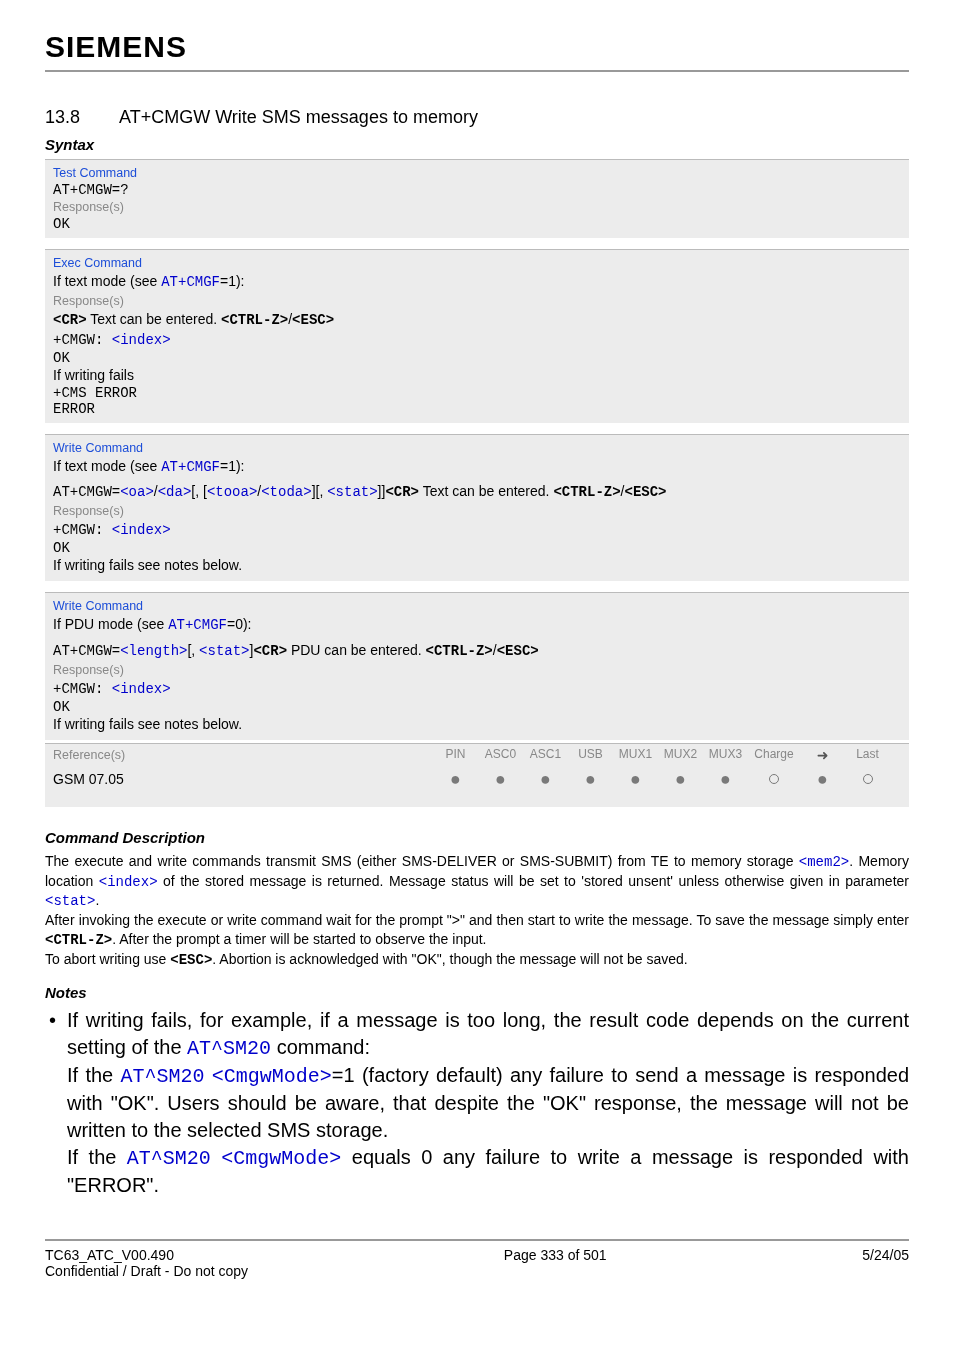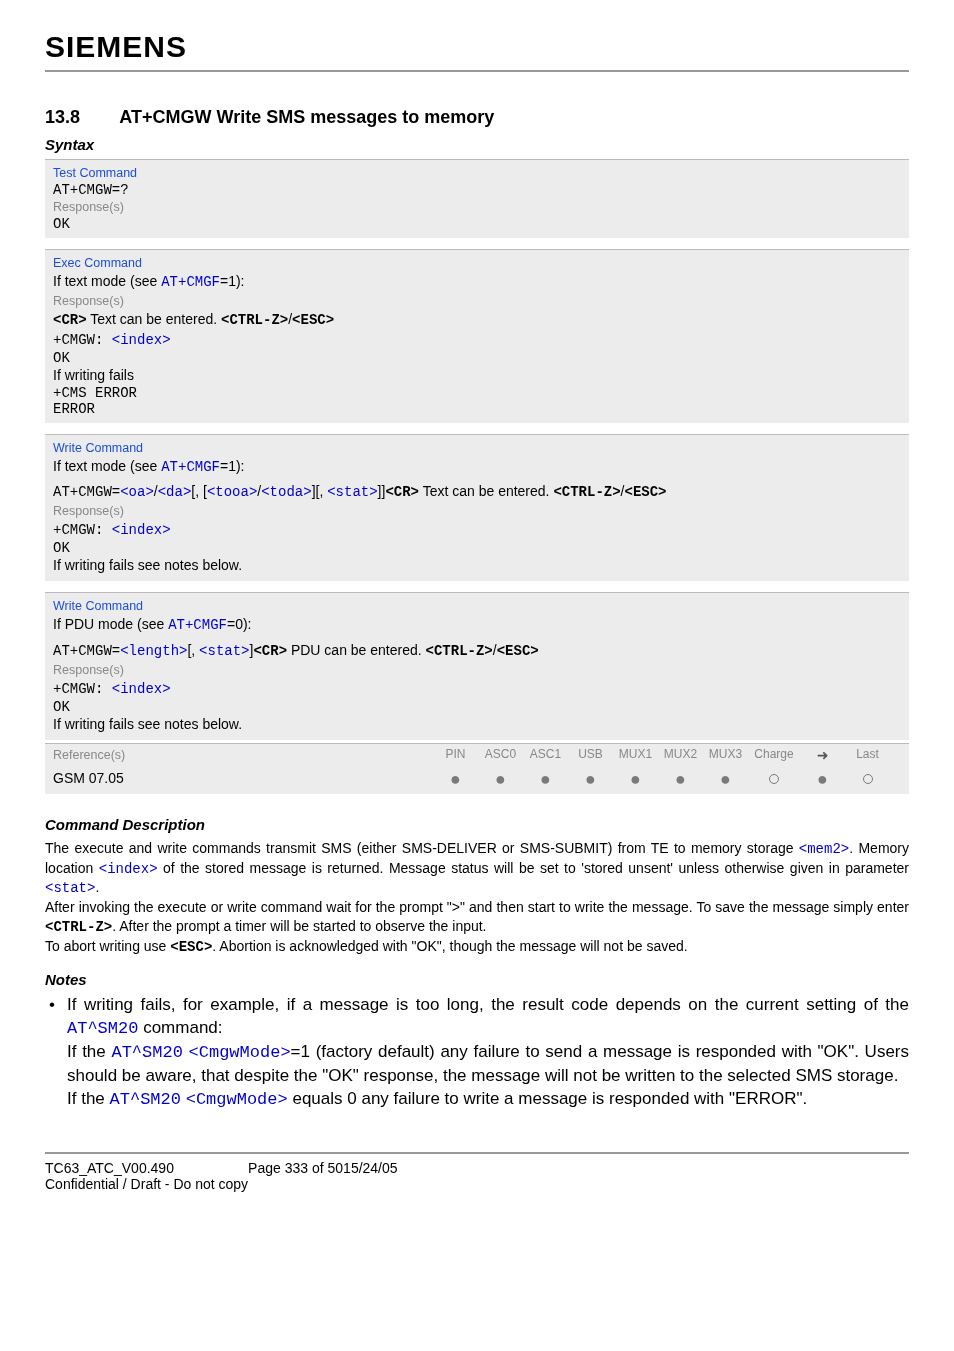--- a/index.html
+++ b/index.html
@@ -16,21 +16,21 @@
     display: flex;
     justify-content: space-between;
     align-items: flex-start;
     border-bottom: 2px solid #999;
     padding-bottom: 6px;
     margin-bottom: 35px;
   }
   .header-left .doc-title { font-weight: bold; font-size: 15px; }
   .header-left .section-ref { font-weight: bold; font-size: 14px; }
   .logo { font-family: Arial, sans-serif; font-weight: 900; font-size: 30px; letter-spacing: 1px; }
-  h2.section-head { font-size: 18px; font-weight: bold; margin-bottom: 4px; }
+  h2.section-head { font-size: 18px; font-weight: normal; margin-bottom: 4px; }
   h2.section-head .secnum { display:inline-block; width:70px; }
   .syntax-label, .cmddesc-label, .notes-label {
     font-style: italic; font-weight: bold; font-size: 15px; margin: 8px 0 6px 0;
   }
   .block {
     background: #ececec;
     border-top: 1px solid #bbb;
     padding: 4px 8px 6px 8px;
     margin: 0;
   }
@@ -49,42 +49,43 @@
     padding: 3px 8px;
     font-size: 12.5px; color: #888;
     margin-top: 3px;
   }
   .ref-row .ref-label { flex: 0 0 380px; }
   .ref-row .cols { display: flex; gap: 0; }
   .ref-row .col { width: 45px; text-align: center; font-size: 12px; }
   .ref-row .col.wide { width: 52px; }
   .data-row {
     display: flex;
-    align-items: flex-start;
+    align-items: center;
     background: #ececec;
-    padding: 4px 8px 5px 8px;
+    padding: 4px 8px 18px 8px;
     font-size: 14px;
   }
   .data-row .ref-text { flex: 0 0 380px; color:#000; }
   .data-row .cols { display: flex; }
   .data-row .col { width: 45px; text-align: center; font-size: 16px; }
   .data-row .col.wide { width: 52px; }
   .dot-filled { color: #7a7a7a; font-size: 18px; line-height: 1; }
   .dot-empty { display:inline-block; width:10px; height:10px; border:1.5px solid #7a7a7a; border-radius:50%; vertical-align: middle; }
   .arrow { font-size: 14px; color:#555; }
   .desc-body { font-size: 14px; line-height: 1.35; text-align: justify; margin-top:4px;}
-  .notes-body { font-size: 17px; line-height: 1.35; text-align: justify; }
+  .notes-body { font-size: 20px; line-height: 1.35; text-align: justify; }
   ul.notes { list-style: none; padding-left: 0; margin-top:4px;}
   ul.notes li { position: relative; padding-left: 22px; }
   ul.notes li::before { content: "•"; position: absolute; left: 4px; top:0; }
   .footer {
     border-top: 2px solid #999;
     margin-top: 40px;
     padding-top: 6px;
     display: flex;
+    justify-content: space-between;
     font-size: 14px;
   }
   .footer .left { text-align: left; }
   .footer .center { text-align: center; }
   .footer .right { text-align: right; }
   a.link { color: #0000cc; text-decoration: none; }
 </style>
 </head>
 <body>
 

